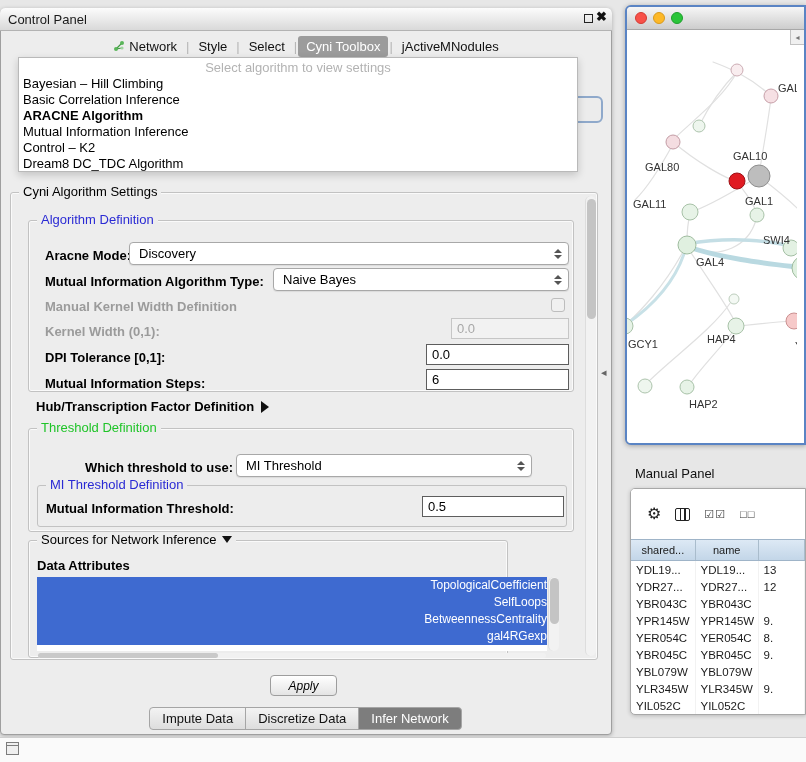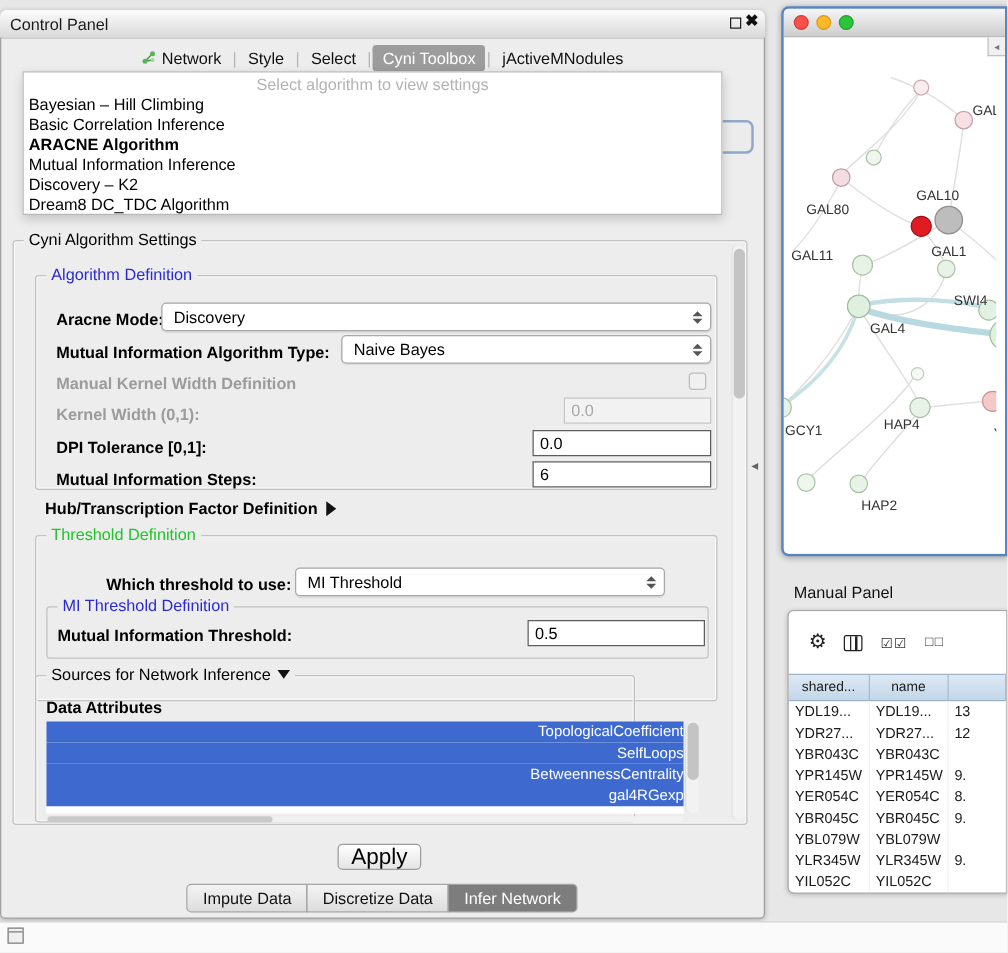--- a/index.html
+++ b/index.html
@@ -70,21 +70,21 @@
   
   #attr-list { position: absolute; left: 8px; top: 36px; width: 510px; height: 74px; background: #fff; overflow: hidden; }
   .attr-item { height: 17px; line-height: 17px; background: #3e6ad0; color: #fff; font-size: 12px; padding-left: 6px; white-space: nowrap; }
 
   .hub-row { position: absolute; display: inline-flex; align-items: center; gap: 7px; font-size: 13px; font-weight: bold; color: #000; }
   .tri-right { width: 0; height: 0; border-top: 6px solid transparent; border-bottom: 6px solid transparent; border-left: 8px solid #111; }
   .tri-down-s { width: 0; height: 0; border-left: 5px solid transparent; border-right: 5px solid transparent; border-top: 7px solid #111; }
 
   #apply-btn { position: absolute; left: 270px; top: 675px; width: 67px; height: 21px;
     background: linear-gradient(#ffffff,#e4e4e4); border: 1px solid #9d9d9d; border-radius: 4px;
-    font-size: 18px; font-family: "Liberation Sans", sans-serif; color: #000; display: flex; align-items: center; justify-content: center; }
+    font-size: 12px; font-family: "Liberation Sans", sans-serif; color: #000; display: flex; align-items: center; justify-content: center; font-style: italic; }
 
   #bottom-tabs { position: absolute; left: 0; top: 707px; width: 612px; display: flex; justify-content: center; }
   .seg { padding: 3px 12px; font-size: 13px; color: #111; background: linear-gradient(#f3f3f3,#dddddd);
     border: 1px solid #a5a5a5; margin-left: -1px; white-space: nowrap; }
   .seg:first-child { border-radius: 4px 0 0 4px; }
   .seg:last-child { border-radius: 0 4px 4px 0; }
   .seg.sel { background: #7d7d7d; color: #fff; }
 
   #splitter-arrow { position: absolute; left: 601px; top: 366px; font-size: 11px; color: #666; }
 
@@ -164,21 +164,21 @@
 
   <div id="behind-fragment"></div>
 
   <div id="algo-popup">
     <div id="algo-prompt">Select algorithm to view settings</div>
     <div id="algo-items">
         <div class="algo-item">Bayesian – Hill Climbing</div>
         <div class="algo-item">Basic Correlation Inference</div>
         <div class="algo-item sel">ARACNE Algorithm</div>
         <div class="algo-item">Mutual Information Inference</div>
-        <div class="algo-item">Discovery – K2</div>
+        <div class="algo-item">Control – K2</div>
         <div class="algo-item">Dream8 DC_TDC Algorithm</div>
       </div>
   </div>
 
   <div class="tborder" style="left:10px; top:192px; width:588px; height:468px;">
     <span class="tlabel">Cyni Algorithm Settings</span>
     <div class="vtrack" style="left:574px; top:3px; width:11px; height:460px;">
       <div class="vthumb" style="top:3px; height:120px;"></div>
     </div>
   </div>
@@ -215,21 +215,21 @@
 
     <span class="lbl" style="left:16px; top:155px;">Mutual Information Steps:</span>
     <input class="tfield" style="left: 397px; top: 148px; width: 143px; height: 21px;" value="6">
   </div>
 
   <div class="hub-row" style="left:36px; top:399px;">
     <span>Hub/Transcription Factor Definition</span>
     <span class="tri-right"></span>
   </div>
 
-  <div class="tborder" style="left:28px; top:428px; width:546px; height:133px;">
+  <div class="tborder" style="left:28px; top:428px; width:546px; height:104px;">
     <span class="tlabel t-green">Threshold Definition</span>
 
     <span class="lbl" style="left:56px; top:31px;">Which threshold to use:</span>
     <div class="combo" style="left:207px; top:25px; width:296px; height:23px;">
       <span>MI Threshold</span>
       <span class="arrows">
           <span class="aru"></span>
           <span class="ard"></span>
         </span>
     </div>

